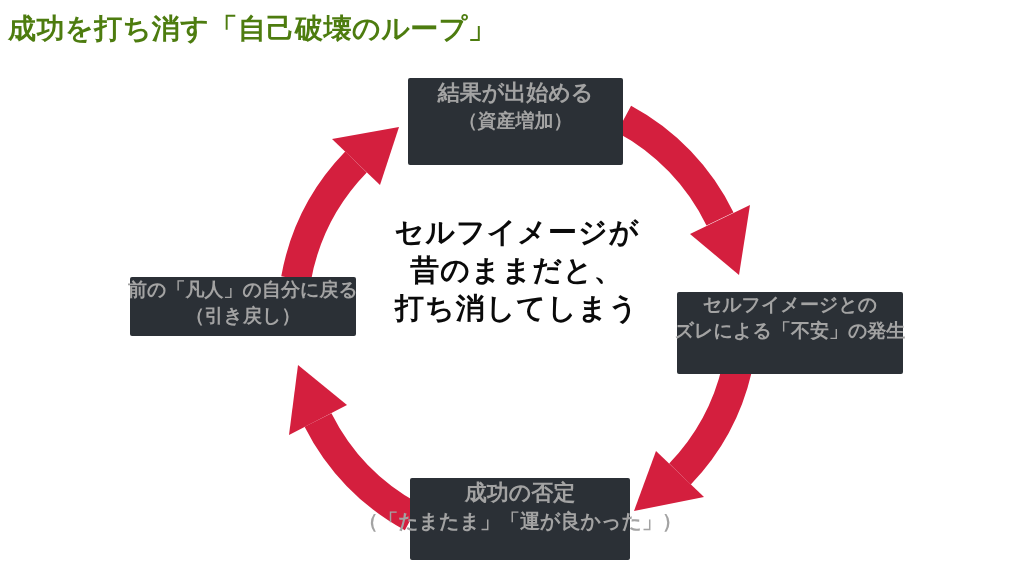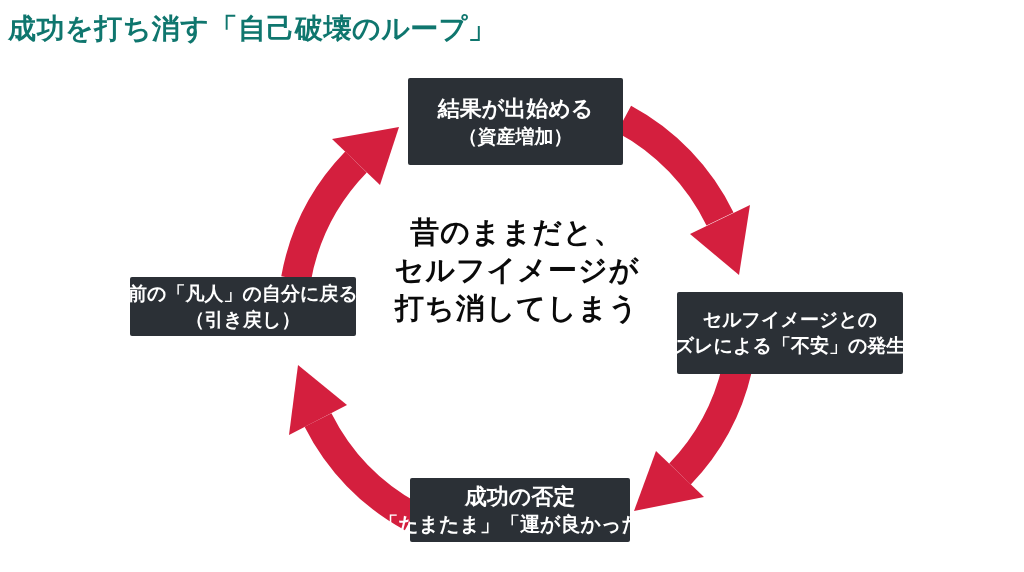--- a/index.html
+++ b/index.html
@@ -13,21 +13,21 @@
     position: relative;
     overflow: hidden;
     font-family: "Liberation Sans", "DejaVu Sans", sans-serif;
   }
   .page-title {
     position: absolute;
     left: 8px;
     top: 10px;
     font-size: 28px;
     font-weight: bold;
-    color: #0f766e;
+    color: #4d7c0f;
     letter-spacing: 0.5px;
     white-space: nowrap;
     text-align: right;
   }
   .arrows-svg {
     position: absolute;
     left: 0;
     top: 0;
     z-index: 1;
   }
@@ -37,35 +37,35 @@
     stroke-width: 30;
   }
   .arrow-head {
     fill: #d41f3e;
     stroke: none;
   }
   .node {
     position: absolute;
     z-index: 2;
     background: #2b3036;
-    color: #ffffff;
+    color: #a3a3a3;
     display: flex;
     flex-direction: column;
     align-items: center;
-    justify-content: center;
+    justify-content: flex-start;
     text-align: center;
     border-radius: 2px;
     line-height: 1.35;
   }
   .node .line-lg { font-size: 22px; font-weight: bold; white-space: nowrap; }
   .node .line-md { font-size: 19px; font-weight: bold; white-space: nowrap; }
   .node .line-sm { font-size: 20px; font-weight: bold; white-space: nowrap; }
   .node-top    { left: 408px; top: 78px;  width: 215px; height: 87px; }
   .node-right  { left: 677px; top: 292px; width: 226px; height: 82px; }
-  .node-bottom { left: 410px; top: 478px; width: 220px; height: 64px; }
+  .node-bottom { left: 410px; top: 478px; width: 220px; height: 82px; }
   .node-left   { left: 130px; top: 277px; width: 226px; height: 59px; }
   .center-text {
     position: absolute;
     z-index: 2;
     left: 517px;
     top: 213px;
     transform: translateX(-50%);
     text-align: center;
     color: #0a0a0a;
     font-size: 29px;
@@ -113,16 +113,16 @@
   <div class="line-lg">成功の否定</div>
   <div class="line-sm">（「たまたま」「運が良かった」）</div>
 </div>
 
 <div class="node node-left">
   <div class="line-md">前の「凡人」の自分に戻る</div>
   <div class="line-md">（引き戻し）</div>
 </div>
 
 <div class="center-text">
+  <div>セルフイメージが</div>
   <div>昔のままだと、</div>
-  <div>セルフイメージが</div>
   <div>打ち消してしまう</div>
 </div>
 
 </body></html>

